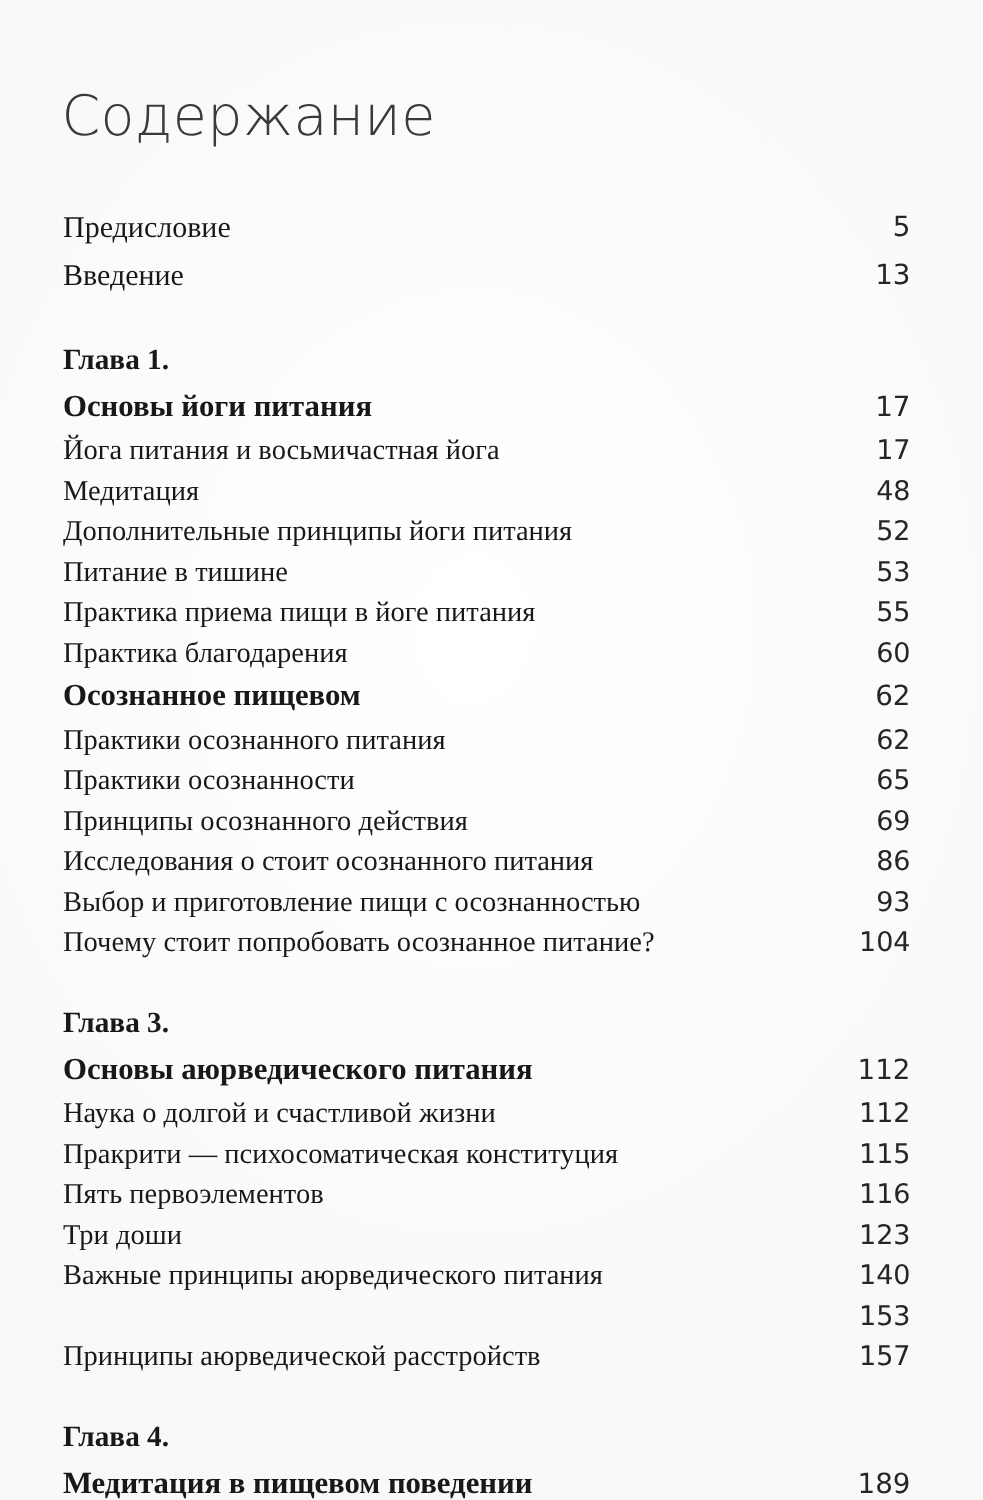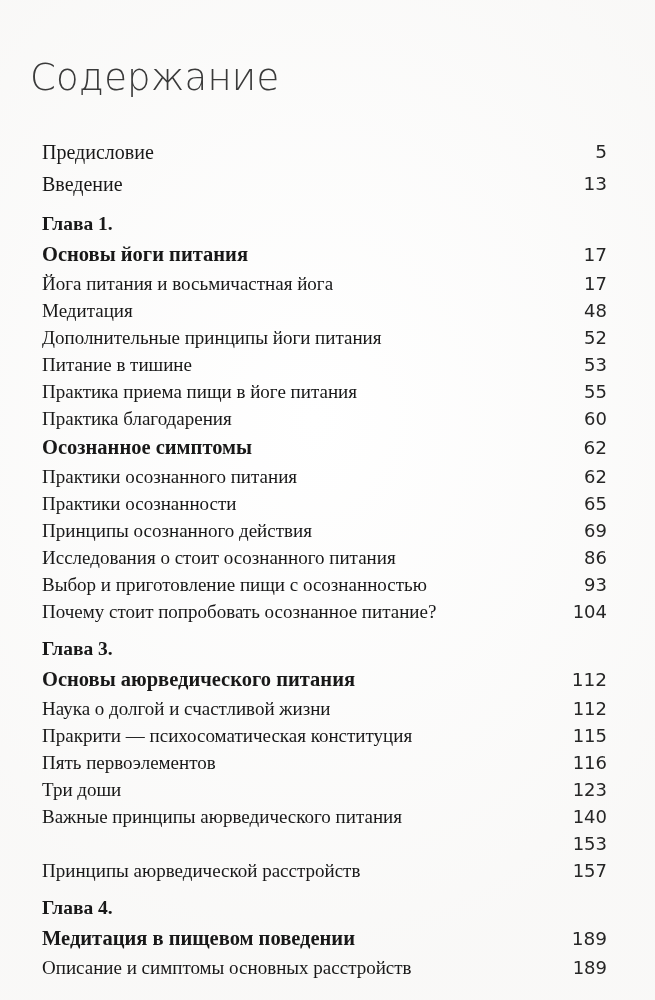--- a/index.html
+++ b/index.html
@@ -30,21 +30,21 @@
   .content {
     position: absolute;
     left: 0;
     top: 0;
     width: 655px;
   }
 
   
   .toc-title {
     position: absolute;
-    left: 30px;
+    left: 41px;
     top: 55px;
     font-family: "DejaVu Sans", "Liberation Sans", sans-serif;
     font-weight: 300;
     font-size: 37px;
     letter-spacing: 0.2px;
     color: #3a3a3a;
     line-height: 46px;
     white-space: nowrap;
   }
 
@@ -125,21 +125,21 @@
     font-size: 19px;
     line-height: 27px;
   }
   .toc-row.sub .page-num {
     font-size: 18px;
     line-height: 27px;
   }
 
   
   .toc-row.gap-before {
-    margin-top: 9px;
+    margin-top: 26px;
   }
 </style>
 </head>
 <body>
 
 <div class="page"></div>
 
 <div class="content">
 
   <div class="toc-title">Содержание</div>
@@ -148,21 +148,21 @@
       <div class="toc-row front"><span class="label">Предисловие</span><span class="page-num">5</span></div>
       <div class="toc-row front"><span class="label">Введение</span><span class="page-num">13</span></div>
       <div class="toc-row chapter-tag gap-before"><span class="label">Глава 1.</span></div>
       <div class="toc-row chapter-title"><span class="label">Основы йоги питания</span><span class="page-num">17</span></div>
       <div class="toc-row sub"><span class="label">Йога питания и восьмичастная йога</span><span class="page-num">17</span></div>
       <div class="toc-row sub"><span class="label">Медитация</span><span class="page-num">48</span></div>
       <div class="toc-row sub"><span class="label">Дополнительные принципы йоги питания</span><span class="page-num">52</span></div>
       <div class="toc-row sub"><span class="label">Питание в тишине</span><span class="page-num">53</span></div>
       <div class="toc-row sub"><span class="label">Практика приема пищи в йоге питания</span><span class="page-num">55</span></div>
       <div class="toc-row sub"><span class="label">Практика благодарения</span><span class="page-num">60</span></div>
-      <div class="toc-row chapter-title"><span class="label">Осознанное симптомы</span><span class="page-num">62</span></div>
+      <div class="toc-row chapter-title"><span class="label">Осознанное пищевом</span><span class="page-num">62</span></div>
       <div class="toc-row sub"><span class="label">Практики осознанного питания</span><span class="page-num">62</span></div>
       <div class="toc-row sub"><span class="label">Практики осознанности</span><span class="page-num">65</span></div>
       <div class="toc-row sub"><span class="label">Принципы осознанного действия</span><span class="page-num">69</span></div>
       <div class="toc-row sub"><span class="label">Исследования о стоит осознанного питания</span><span class="page-num">86</span></div>
       <div class="toc-row sub"><span class="label">Выбор и приготовление пищи с осознанностью</span><span class="page-num">93</span></div>
       <div class="toc-row sub"><span class="label">Почему стоит попробовать осознанное питание?</span><span class="page-num">104</span></div>
       <div class="toc-row chapter-tag gap-before"><span class="label">Глава 3.</span></div>
       <div class="toc-row chapter-title"><span class="label">Основы аюрведического питания</span><span class="page-num">112</span></div>
       <div class="toc-row sub"><span class="label">Наука о долгой и счастливой жизни</span><span class="page-num">112</span></div>
       <div class="toc-row sub"><span class="label">Пракрити — психосоматическая конституция</span><span class="page-num">115</span></div>

